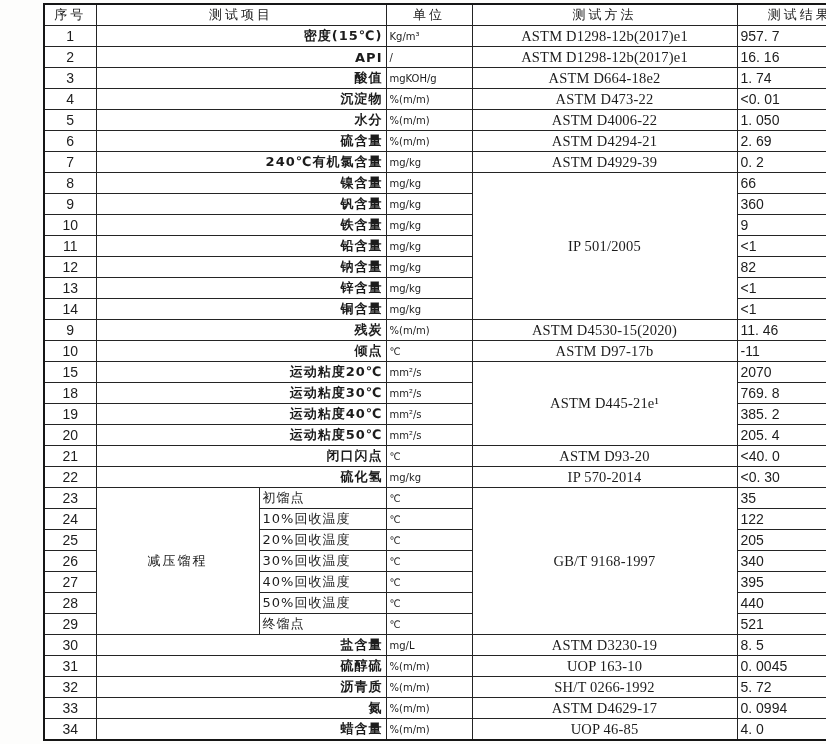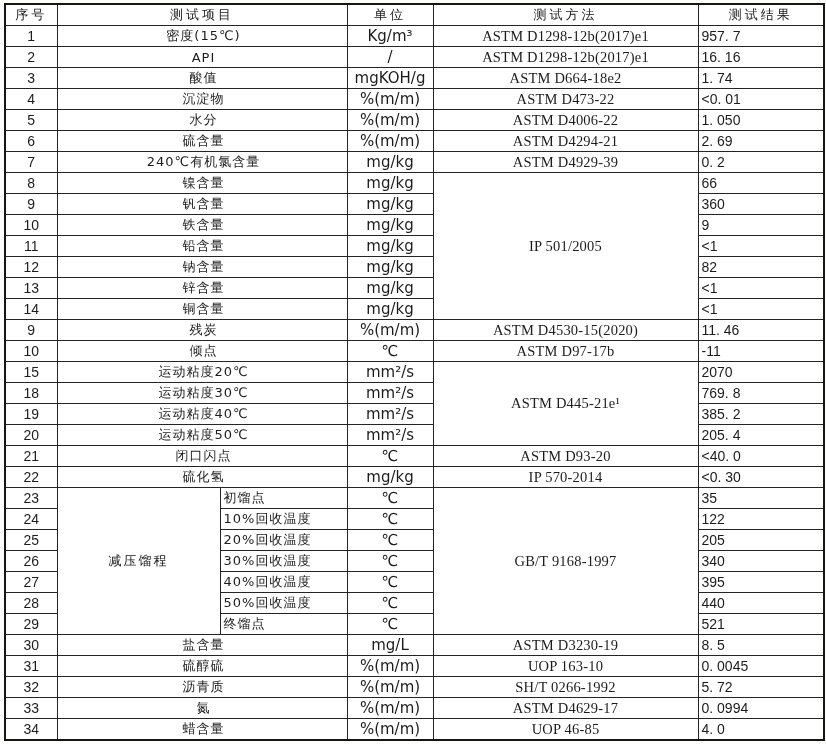--- a/index.html
+++ b/index.html
@@ -1,27 +1,27 @@
 <!DOCTYPE html>
 <html><head>
 <meta charset="utf-8">
 <style>
   html,body{margin:0;padding:0;background:#fdfdfc;}
   body{font-family:"DejaVu Sans","Liberation Sans",sans-serif;color:#1c1c1c;}
-  .page{padding:3px 14px 2px 4px;}
+  .page{padding:3px 14px 2px 4px;margin-left:39px;}
   table{border-collapse:collapse;table-layout:fixed;width:819px;border:2px solid #161616;}
   th,td{border:1px solid #242424;height:20px;padding:0 3px;overflow:hidden;white-space:nowrap;
         font-weight:normal;vertical-align:middle;background:#fff;}
   th{font-size:13px;letter-spacing:3px;text-align:center;color:#222;}
   td{font-size:13px;}
   td.num{text-align:center;font-size:14px;font-family:"Liberation Sans",sans-serif;}
-  td.item{text-align:center;padding-left:6px;letter-spacing:1px;}
+  td.item{text-align:right;padding-left:6px;letter-spacing:1px;font-weight:bold;}
   td.groupcell{text-align:center;letter-spacing:2px;}
   td.subitem{text-align:left;letter-spacing:1px;}
-  td.unit{text-align:center;font-size:15px;letter-spacing:0;}
+  td.unit{text-align:left;font-size:10px;letter-spacing:0;}
   td.method{text-align:center;font-size:14.5px;font-family:Liberation Serif, serif;letter-spacing:.2px;}
   td.result{text-align:left;font-size:14px;font-family:"Liberation Sans",sans-serif;}
 </style>
 </head>
 <body>
 
 <div class="page">
   <table>
     <colgroup>
       <col style="width:52px">

